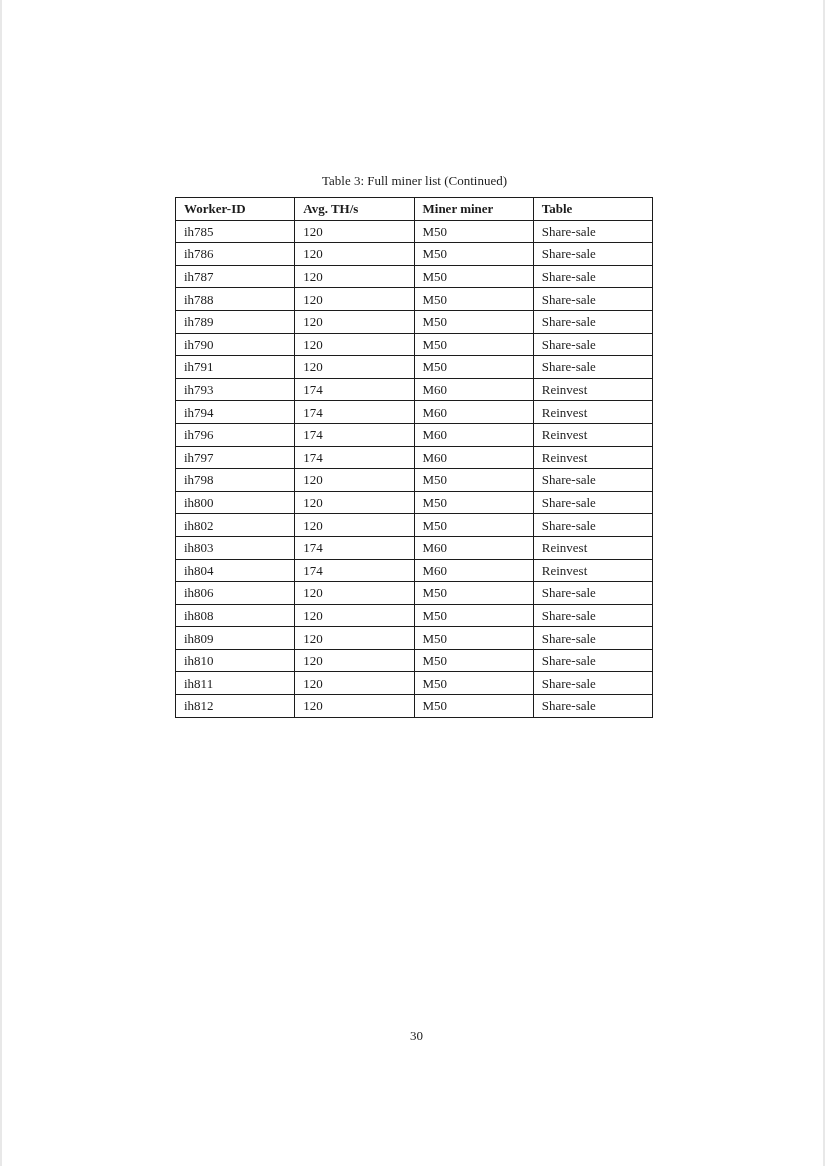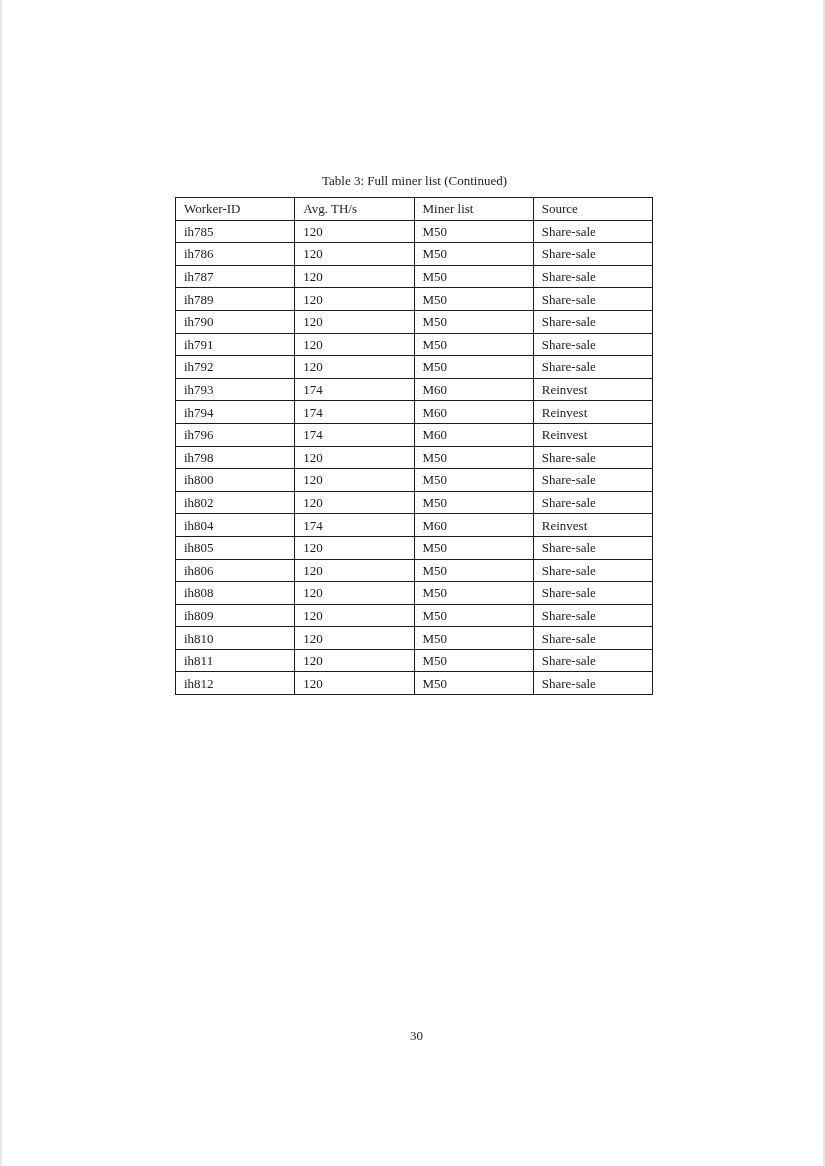--- a/index.html
+++ b/index.html
@@ -42,21 +42,21 @@
     height: 21.6px;
     padding: 0 6px 0 8px;
     font-size: 13px;
     line-height: 15px;
     vertical-align: middle;
     text-align: left;
     white-space: nowrap;
     overflow: hidden;
   }
   .miner-table th {
-    font-weight: normal;
+    font-weight: bold;
   }
   .miner-table col {
     width: 25%;
   }
   .pagenum {
     position: absolute;
     top: 1028px;
     left: 2px;
     width: 825px;
     text-align: center;
@@ -75,22 +75,22 @@
     <colgroup>
       <col>
         <col>
         <col>
         <col>
     </colgroup>
     <thead>
       <tr>
         <th>Worker-ID</th>
         <th>Avg. TH/s</th>
-        <th>Miner list</th>
-        <th>Source</th>
+        <th>Miner miner</th>
+        <th>Table</th>
       </tr>
     </thead>
     <tbody>
         <tr>
           <td>ih785</td>
           <td>120</td>
           <td>M50</td>
           <td>Share-sale</td>
         </tr>
         <tr>
@@ -99,90 +99,96 @@
           <td>M50</td>
           <td>Share-sale</td>
         </tr>
         <tr>
           <td>ih787</td>
           <td>120</td>
           <td>M50</td>
           <td>Share-sale</td>
         </tr>
         <tr>
+          <td>ih788</td>
+          <td>120</td>
+          <td>M50</td>
+          <td>Share-sale</td>
+        </tr>
+        <tr>
           <td>ih789</td>
           <td>120</td>
           <td>M50</td>
           <td>Share-sale</td>
         </tr>
         <tr>
           <td>ih790</td>
           <td>120</td>
           <td>M50</td>
           <td>Share-sale</td>
         </tr>
         <tr>
           <td>ih791</td>
           <td>120</td>
           <td>M50</td>
           <td>Share-sale</td>
         </tr>
         <tr>
-          <td>ih792</td>
-          <td>120</td>
-          <td>M50</td>
-          <td>Share-sale</td>
-        </tr>
-        <tr>
           <td>ih793</td>
           <td>174</td>
           <td>M60</td>
           <td>Reinvest</td>
         </tr>
         <tr>
           <td>ih794</td>
           <td>174</td>
           <td>M60</td>
           <td>Reinvest</td>
         </tr>
         <tr>
           <td>ih796</td>
           <td>174</td>
           <td>M60</td>
           <td>Reinvest</td>
         </tr>
         <tr>
+          <td>ih797</td>
+          <td>174</td>
+          <td>M60</td>
+          <td>Reinvest</td>
+        </tr>
+        <tr>
           <td>ih798</td>
           <td>120</td>
           <td>M50</td>
           <td>Share-sale</td>
         </tr>
         <tr>
           <td>ih800</td>
           <td>120</td>
           <td>M50</td>
           <td>Share-sale</td>
         </tr>
         <tr>
           <td>ih802</td>
           <td>120</td>
           <td>M50</td>
           <td>Share-sale</td>
         </tr>
         <tr>
+          <td>ih803</td>
+          <td>174</td>
+          <td>M60</td>
+          <td>Reinvest</td>
+        </tr>
+        <tr>
           <td>ih804</td>
           <td>174</td>
           <td>M60</td>
           <td>Reinvest</td>
-        </tr>
-        <tr>
-          <td>ih805</td>
-          <td>120</td>
-          <td>M50</td>
-          <td>Share-sale</td>
         </tr>
         <tr>
           <td>ih806</td>
           <td>120</td>
           <td>M50</td>
           <td>Share-sale</td>
         </tr>
         <tr>
           <td>ih808</td>
           <td>120</td>

